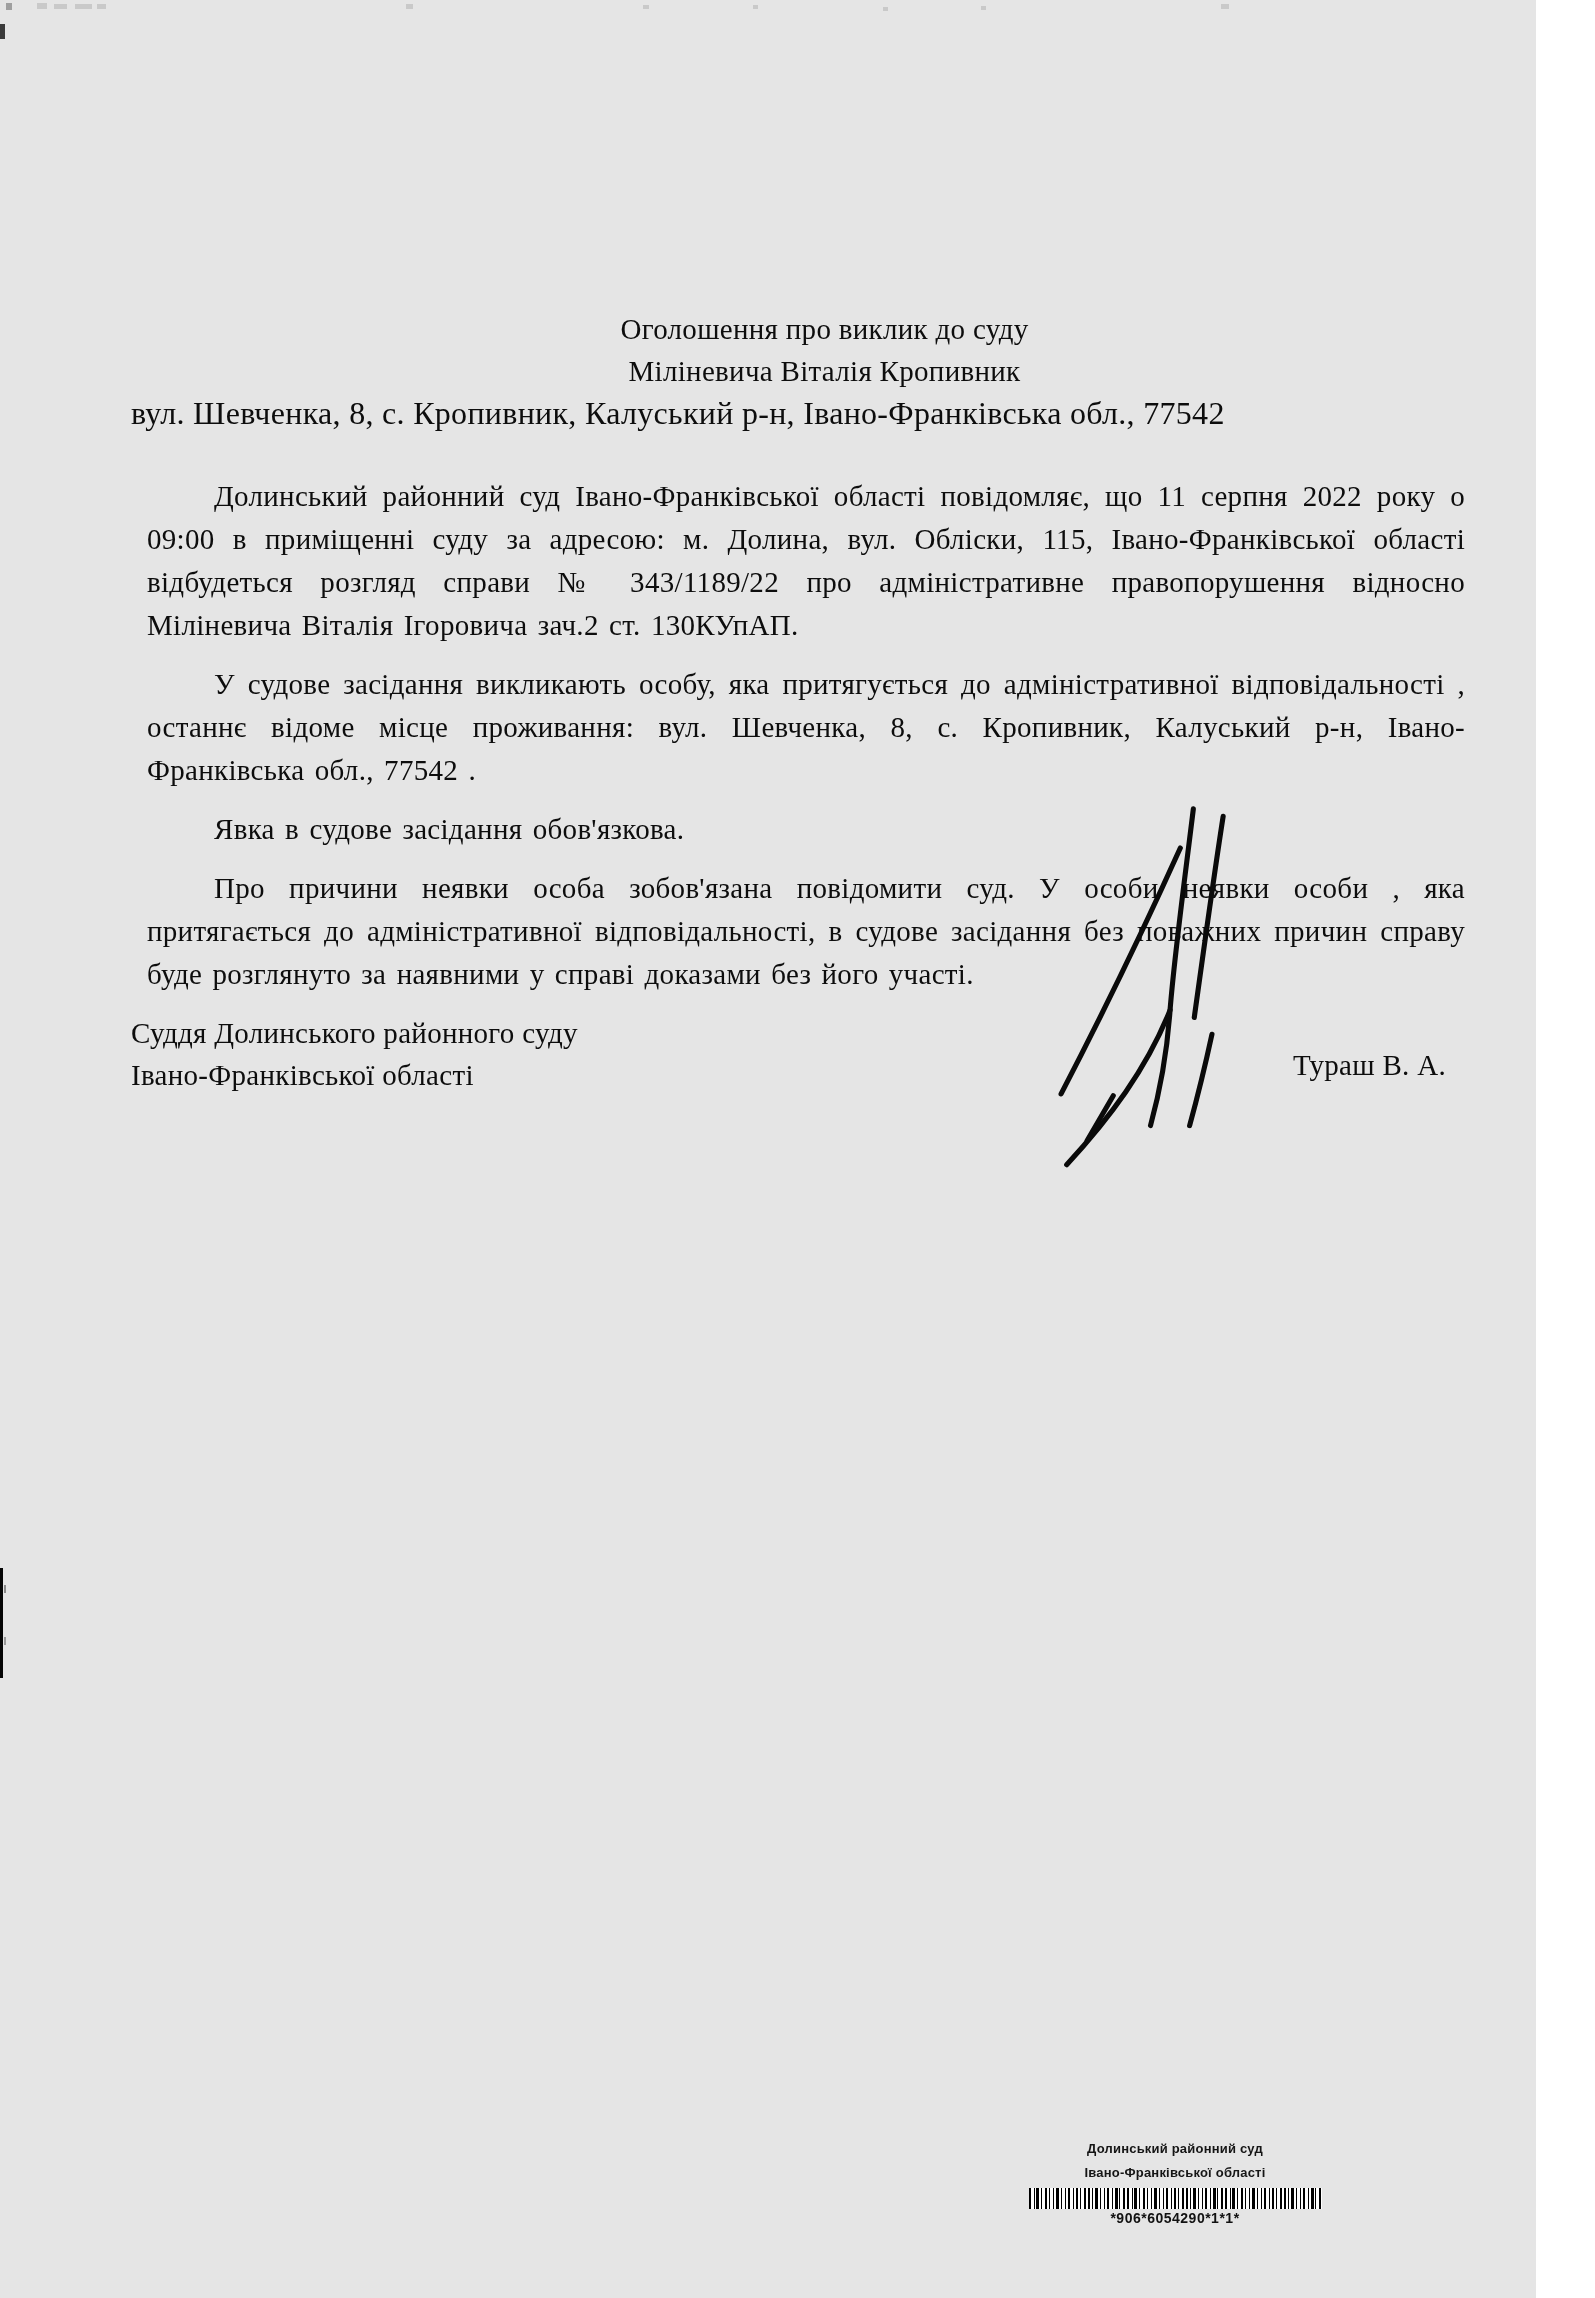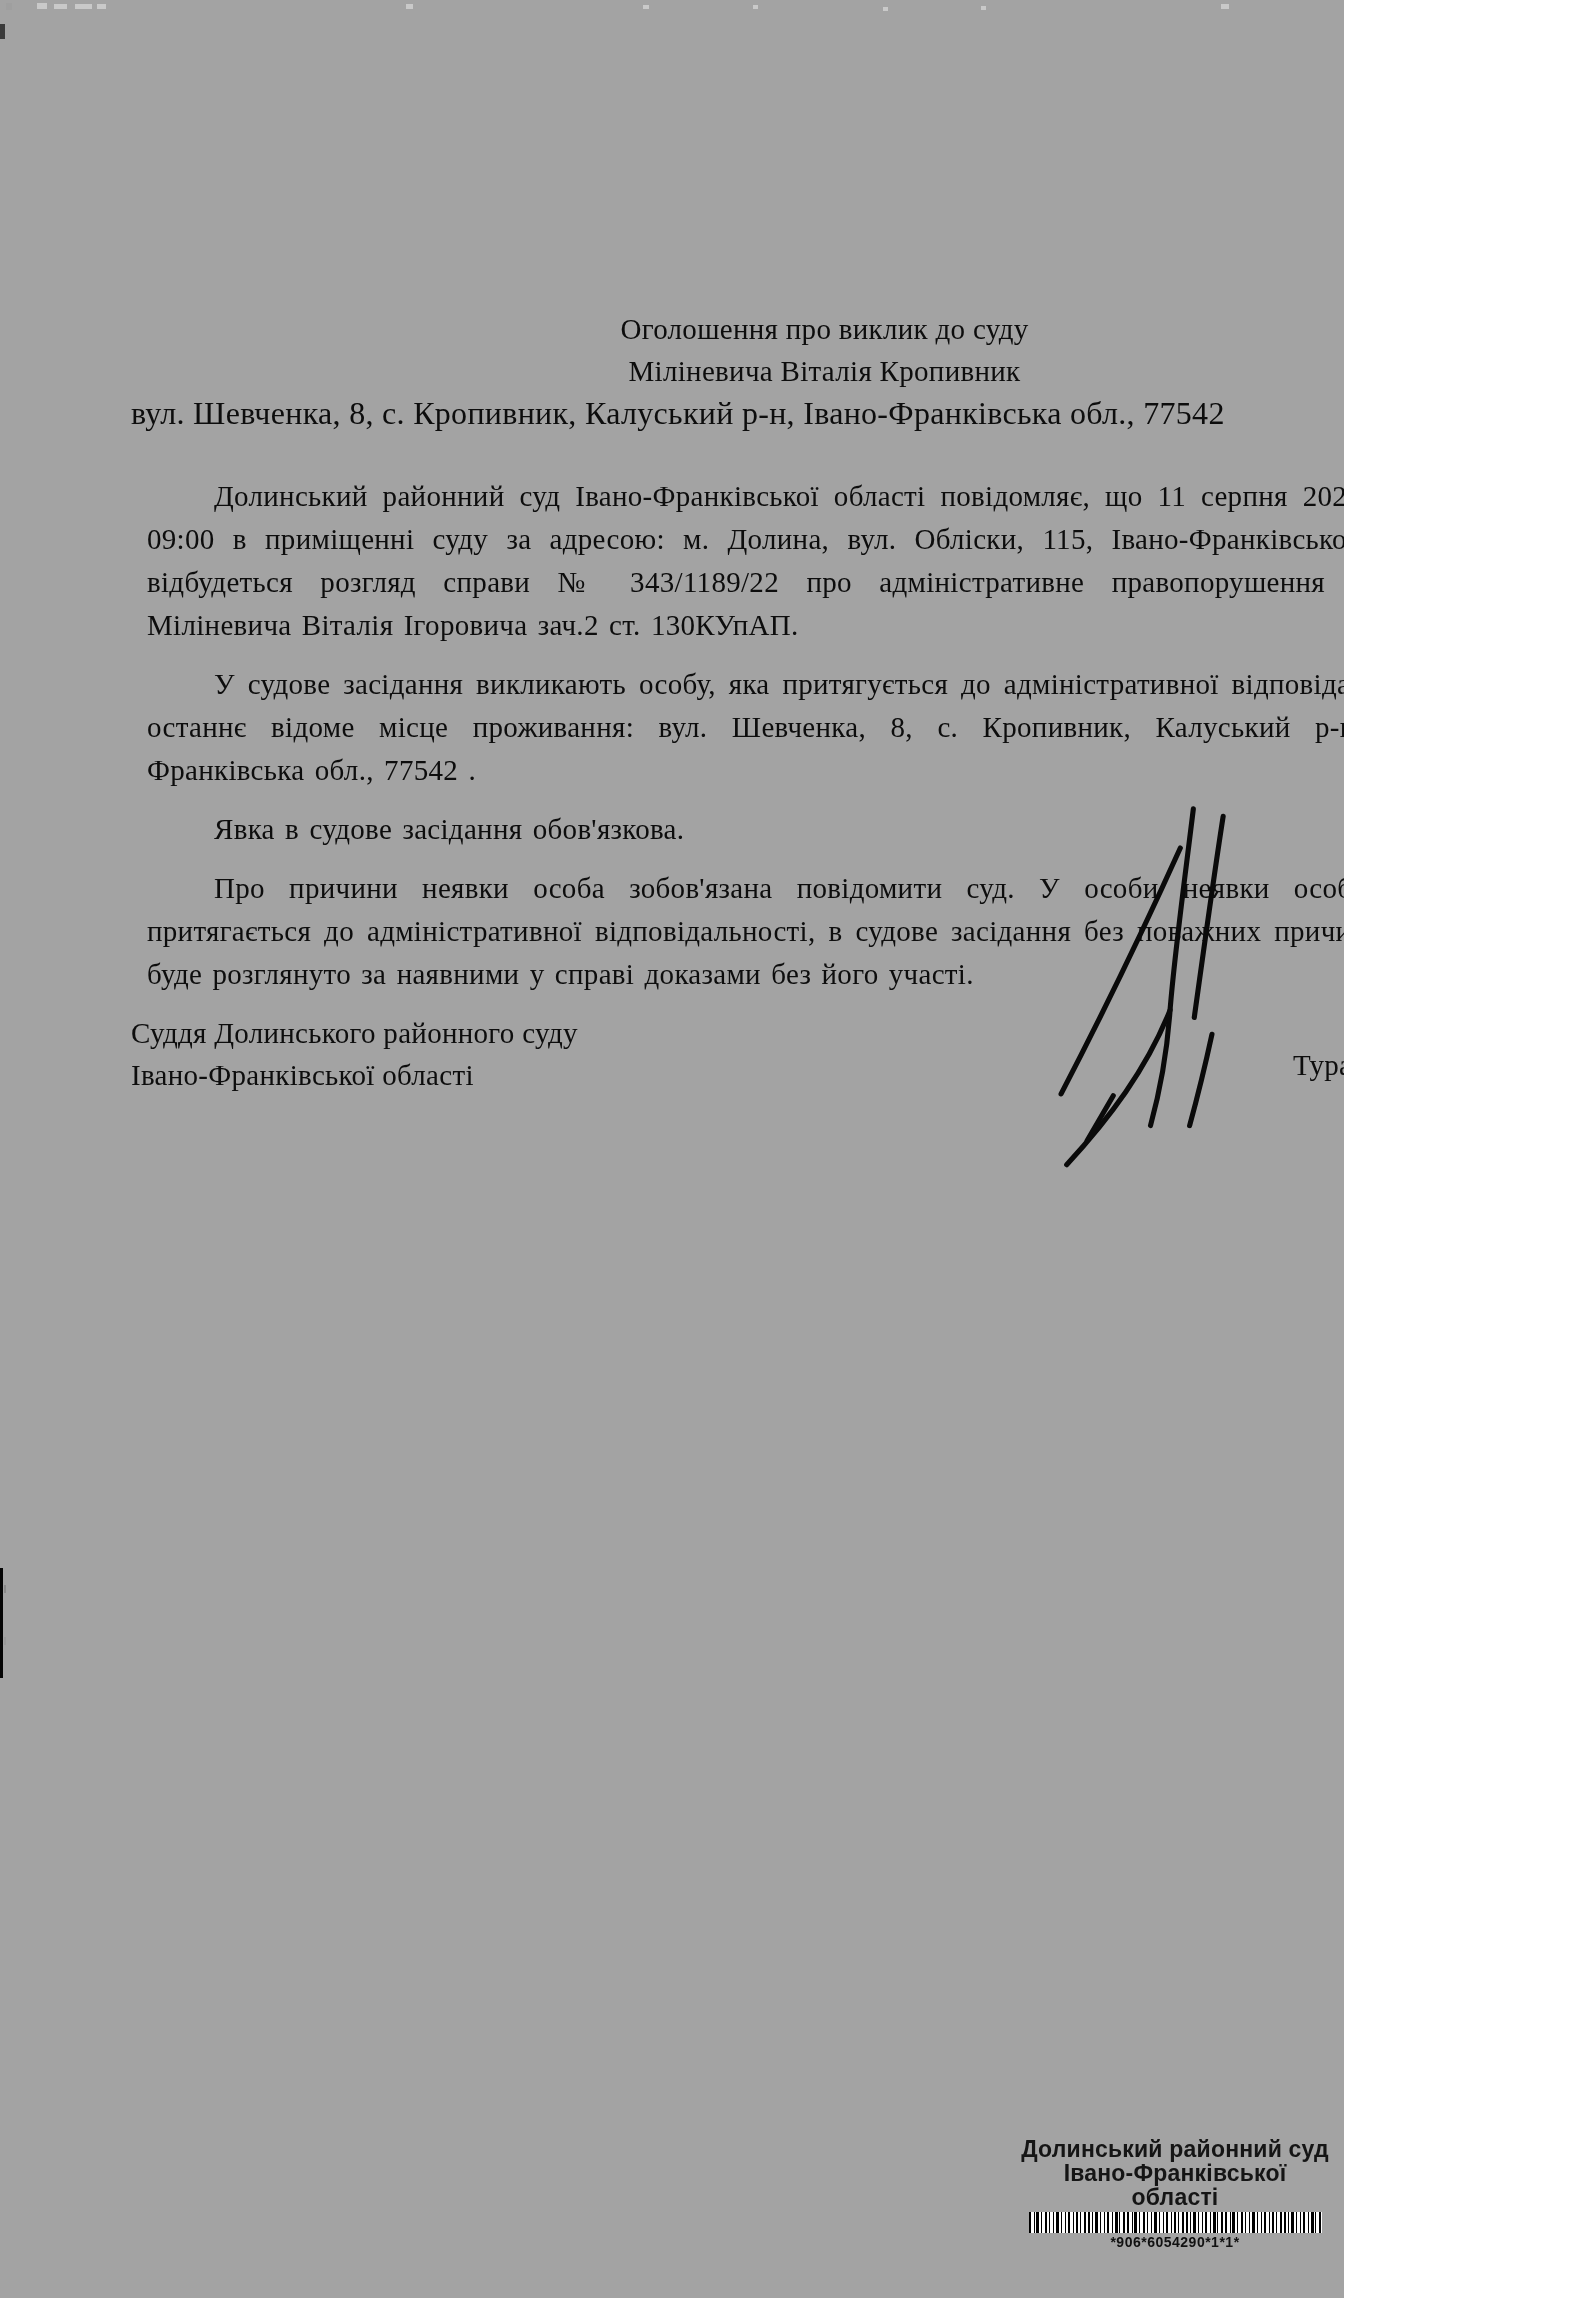--- a/index.html
+++ b/index.html
@@ -1,19 +1,19 @@
 <!DOCTYPE html>
 <html lang="uk" style="font-size:15px"><head>
 <meta charset="utf-8">
 <style>
   html,body{margin:0;padding:0;background:#ffffff;}
   .page{
     position:relative;
-    width:1344px;height:2299px;
-    background:#a3a3a3;
+    width:1536px;height:2299px;
+    background:#e5e5e5;
     overflow:hidden;
     font-family:"Liberation Serif","DejaVu Serif",serif;
     color:#0d0d0d;
   }
   .content{
     position:absolute;left:131px;top:308px;width:1350px;
   }
   .title-line{
     text-align:center;
     font-size:29px;line-height:42px;
@@ -45,21 +45,21 @@
   }
   .signature-svg{
     position:absolute;left:1033px;top:794px;width:235px;height:380px;
   }
   .footer{
     position:absolute;left:1021px;top:2137px;width:308px;
     text-align:center;
     font-family:"Liberation Sans","DejaVu Sans",sans-serif;
   }
   .footer-court{
-    font-size:23px;line-height:24px;font-weight:700;color:#151515;
+    font-size:13px;line-height:24px;font-weight:700;color:#151515;
     letter-spacing:0.2px;
   }
   .barcode{
     margin:2.8px auto 0 auto;
     width:293px;height:21.4px;
     background:repeating-linear-gradient(90deg,
       #000 0px,#000 1.9px,#fff 1.9px,#fff 4.7px,
       #000 4.7px,#000 5.6px,#fff 5.6px,#fff 7.5px,
       #000 7.5px,#000 10.3px,#fff 10.3px,#fff 12px,
       #000 12px,#000 13px,#fff 13px,#fff 16px,

